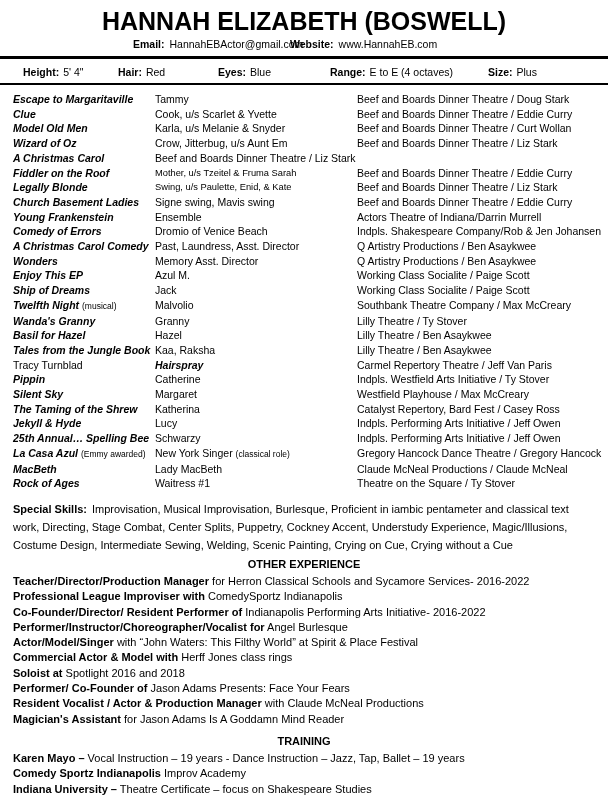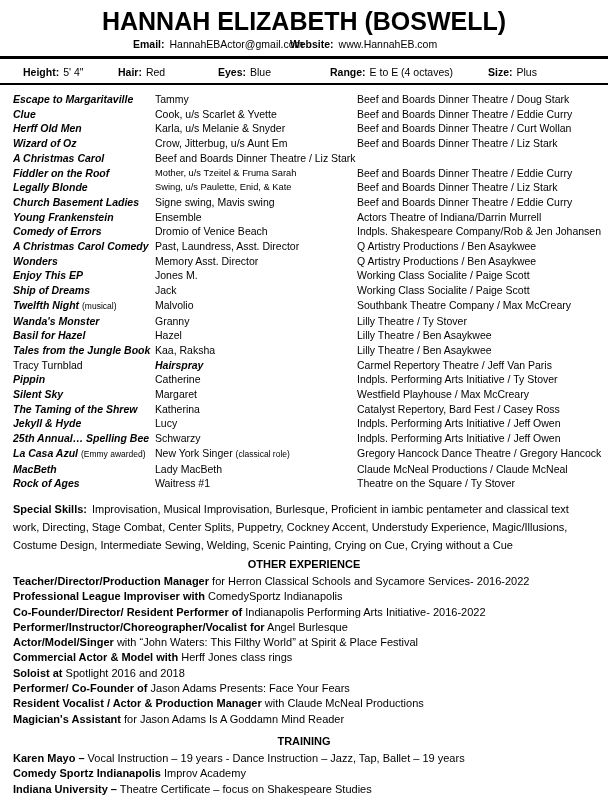--- a/index.html
+++ b/index.html
@@ -65,21 +65,21 @@
         <span class="cell show">Escape to Margaritaville</span>
         <span class="cell role">Tammy</span>
         <span class="cell theatre">Beef and Boards Dinner Theatre / Doug Stark</span>
       </div>
       <div class="srow">
         <span class="cell show">Clue</span>
         <span class="cell role">Cook, u/s Scarlet &amp; Yvette</span>
         <span class="cell theatre">Beef and Boards Dinner Theatre / Eddie Curry</span>
       </div>
       <div class="srow">
-        <span class="cell show">Herff Old Men</span>
+        <span class="cell show">Model Old Men</span>
         <span class="cell role">Karla, u/s Melanie &amp; Snyder</span>
         <span class="cell theatre">Beef and Boards Dinner Theatre / Curt Wollan</span>
       </div>
       <div class="srow">
         <span class="cell show">Wizard of Oz</span>
         <span class="cell role">Crow, Jitterbug, u/s Aunt Em</span>
         <span class="cell theatre">Beef and Boards Dinner Theatre / Liz Stark</span>
       </div>
       <div class="srow">
         <span class="cell show">A Christmas Carol</span>
@@ -115,35 +115,35 @@
         <span class="cell role">Past, Laundress, Asst. Director</span>
         <span class="cell theatre">Q Artistry Productions / Ben Asaykwee</span>
       </div>
       <div class="srow">
         <span class="cell show">Wonders</span>
         <span class="cell role">Memory Asst. Director</span>
         <span class="cell theatre">Q Artistry Productions / Ben Asaykwee</span>
       </div>
       <div class="srow">
         <span class="cell show">Enjoy This EP</span>
-        <span class="cell role">Jones M.</span>
+        <span class="cell role">Azul M.</span>
         <span class="cell theatre">Working Class Socialite / Paige Scott</span>
       </div>
       <div class="srow">
         <span class="cell show">Ship of Dreams</span>
         <span class="cell role">Jack</span>
         <span class="cell theatre">Working Class Socialite / Paige Scott</span>
       </div>
       <div class="srow">
         <span class="cell show">Twelfth Night <span class="note">(musical)</span></span>
         <span class="cell role">Malvolio</span>
         <span class="cell theatre">Southbank Theatre Company / Max McCreary</span>
       </div>
       <div class="srow">
-        <span class="cell show">Wanda's Monster</span>
+        <span class="cell show">Wanda's Granny</span>
         <span class="cell role">Granny</span>
         <span class="cell theatre">Lilly Theatre / Ty Stover</span>
       </div>
       <div class="srow">
         <span class="cell show">Basil for Hazel</span>
         <span class="cell role">Hazel</span>
         <span class="cell theatre">Lilly Theatre / Ben Asaykwee</span>
       </div>
       <div class="srow">
         <span class="cell show">Tales from the Jungle Book</span>
@@ -151,21 +151,21 @@
         <span class="cell theatre">Lilly Theatre / Ben Asaykwee</span>
       </div>
       <div class="srow">
         <span class="cell role">Tracy Turnblad</span>
         <span class="cell show">Hairspray</span>
         <span class="cell theatre">Carmel Repertory Theatre / Jeff Van Paris</span>
       </div>
       <div class="srow">
         <span class="cell show">Pippin</span>
         <span class="cell role">Catherine</span>
-        <span class="cell theatre">Indpls.  Performing Arts Initiative / Ty Stover</span>
+        <span class="cell theatre">Indpls.  Westfield Arts Initiative / Ty Stover</span>
       </div>
       <div class="srow">
         <span class="cell show">Silent Sky</span>
         <span class="cell role">Margaret</span>
         <span class="cell theatre">Westfield Playhouse / Max McCreary</span>
       </div>
       <div class="srow">
         <span class="cell show">The Taming of the Shrew</span>
         <span class="cell role">Katherina</span>
         <span class="cell theatre">Catalyst Repertory, Bard Fest / Casey Ross</span>

